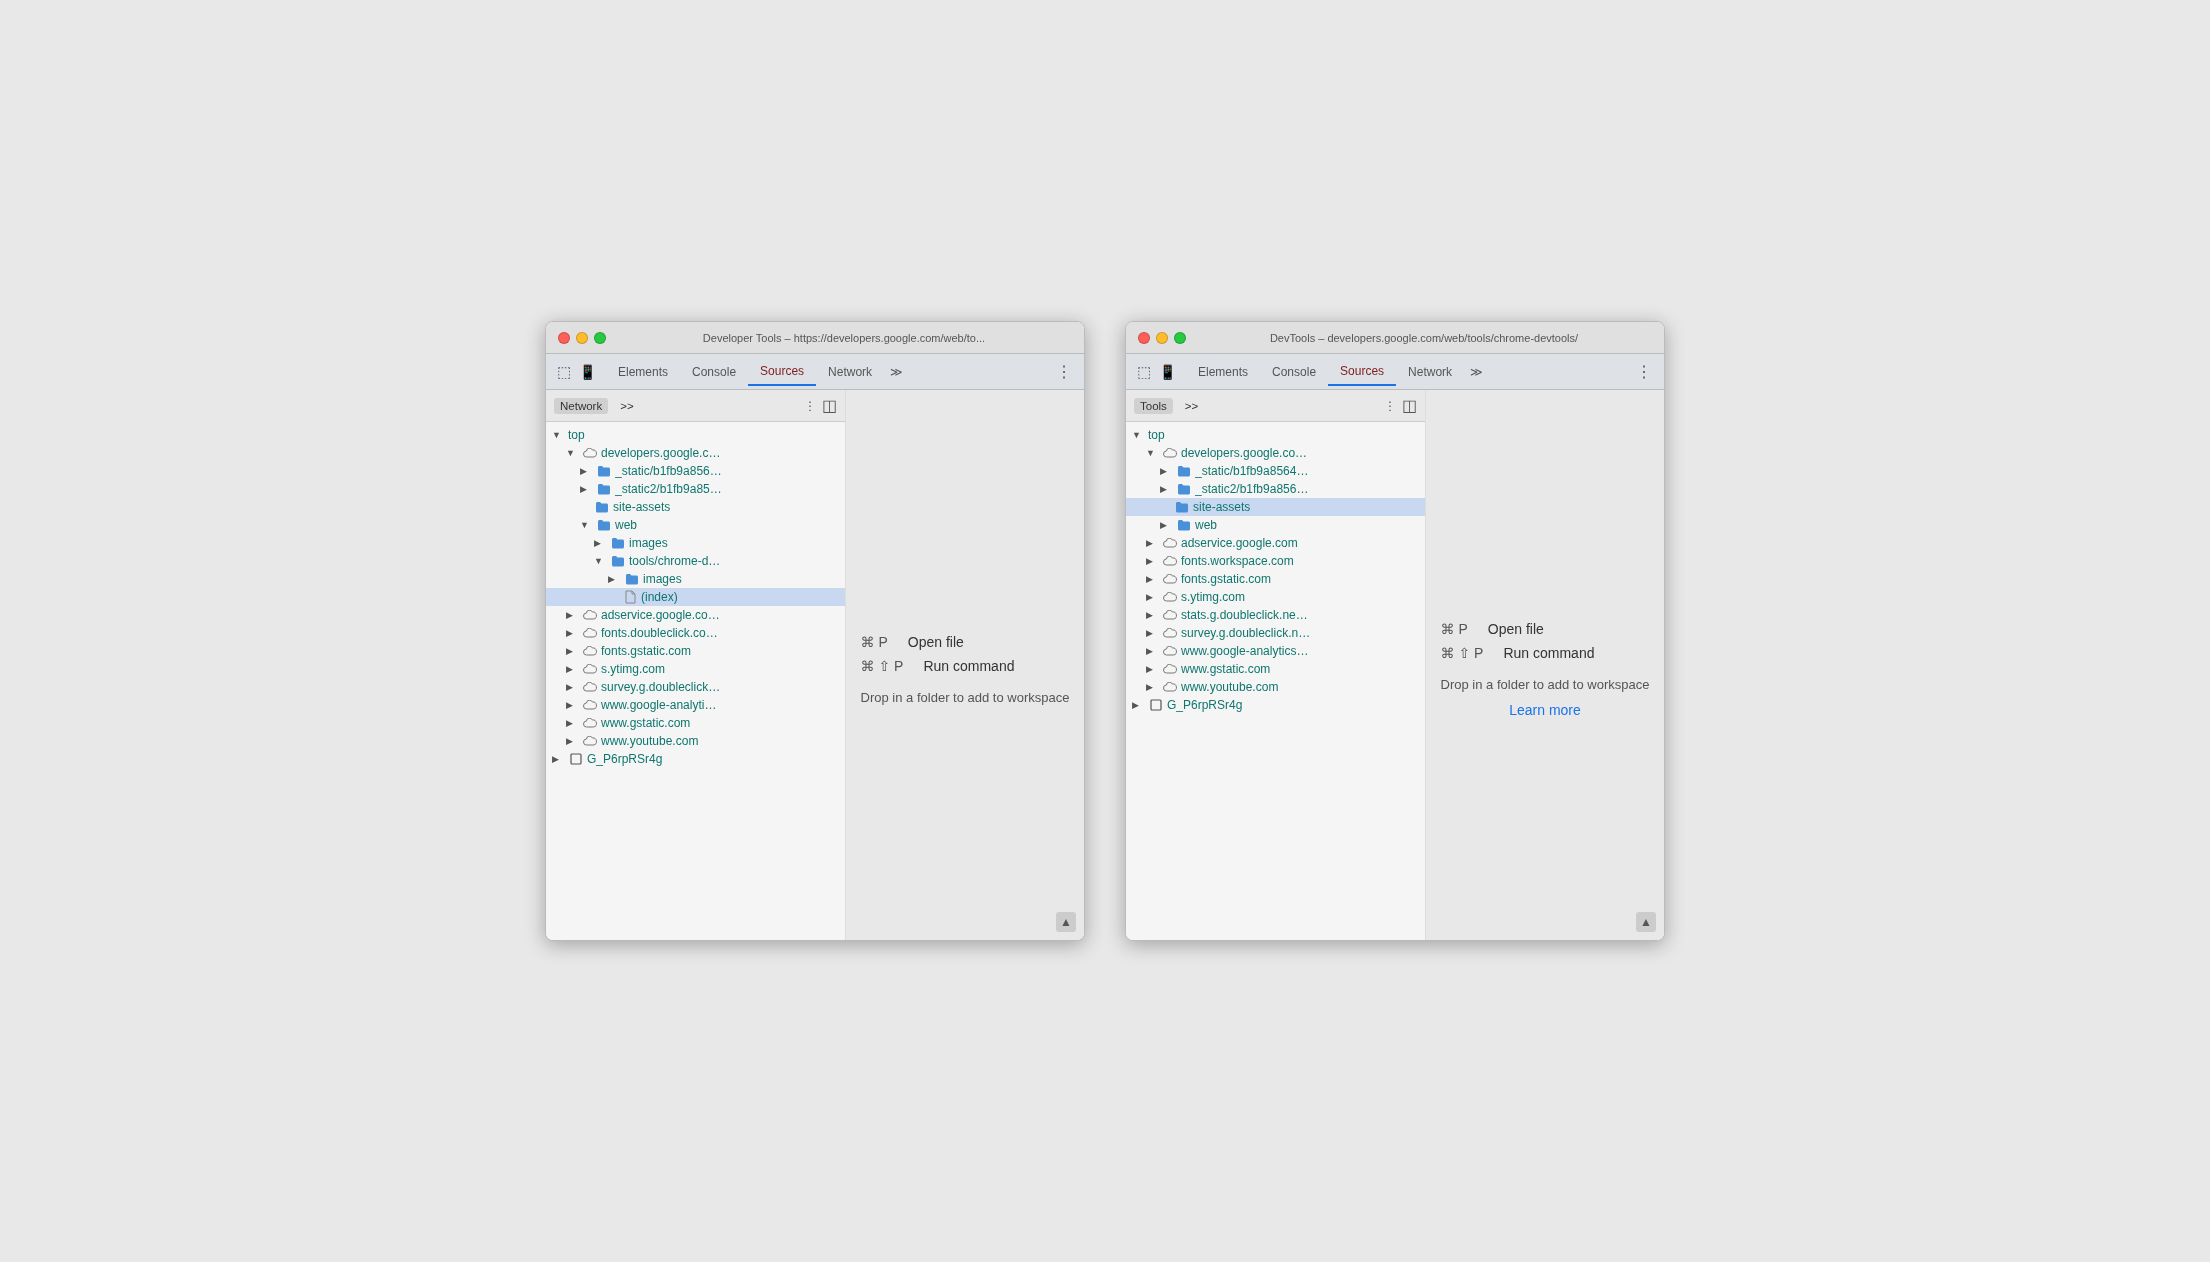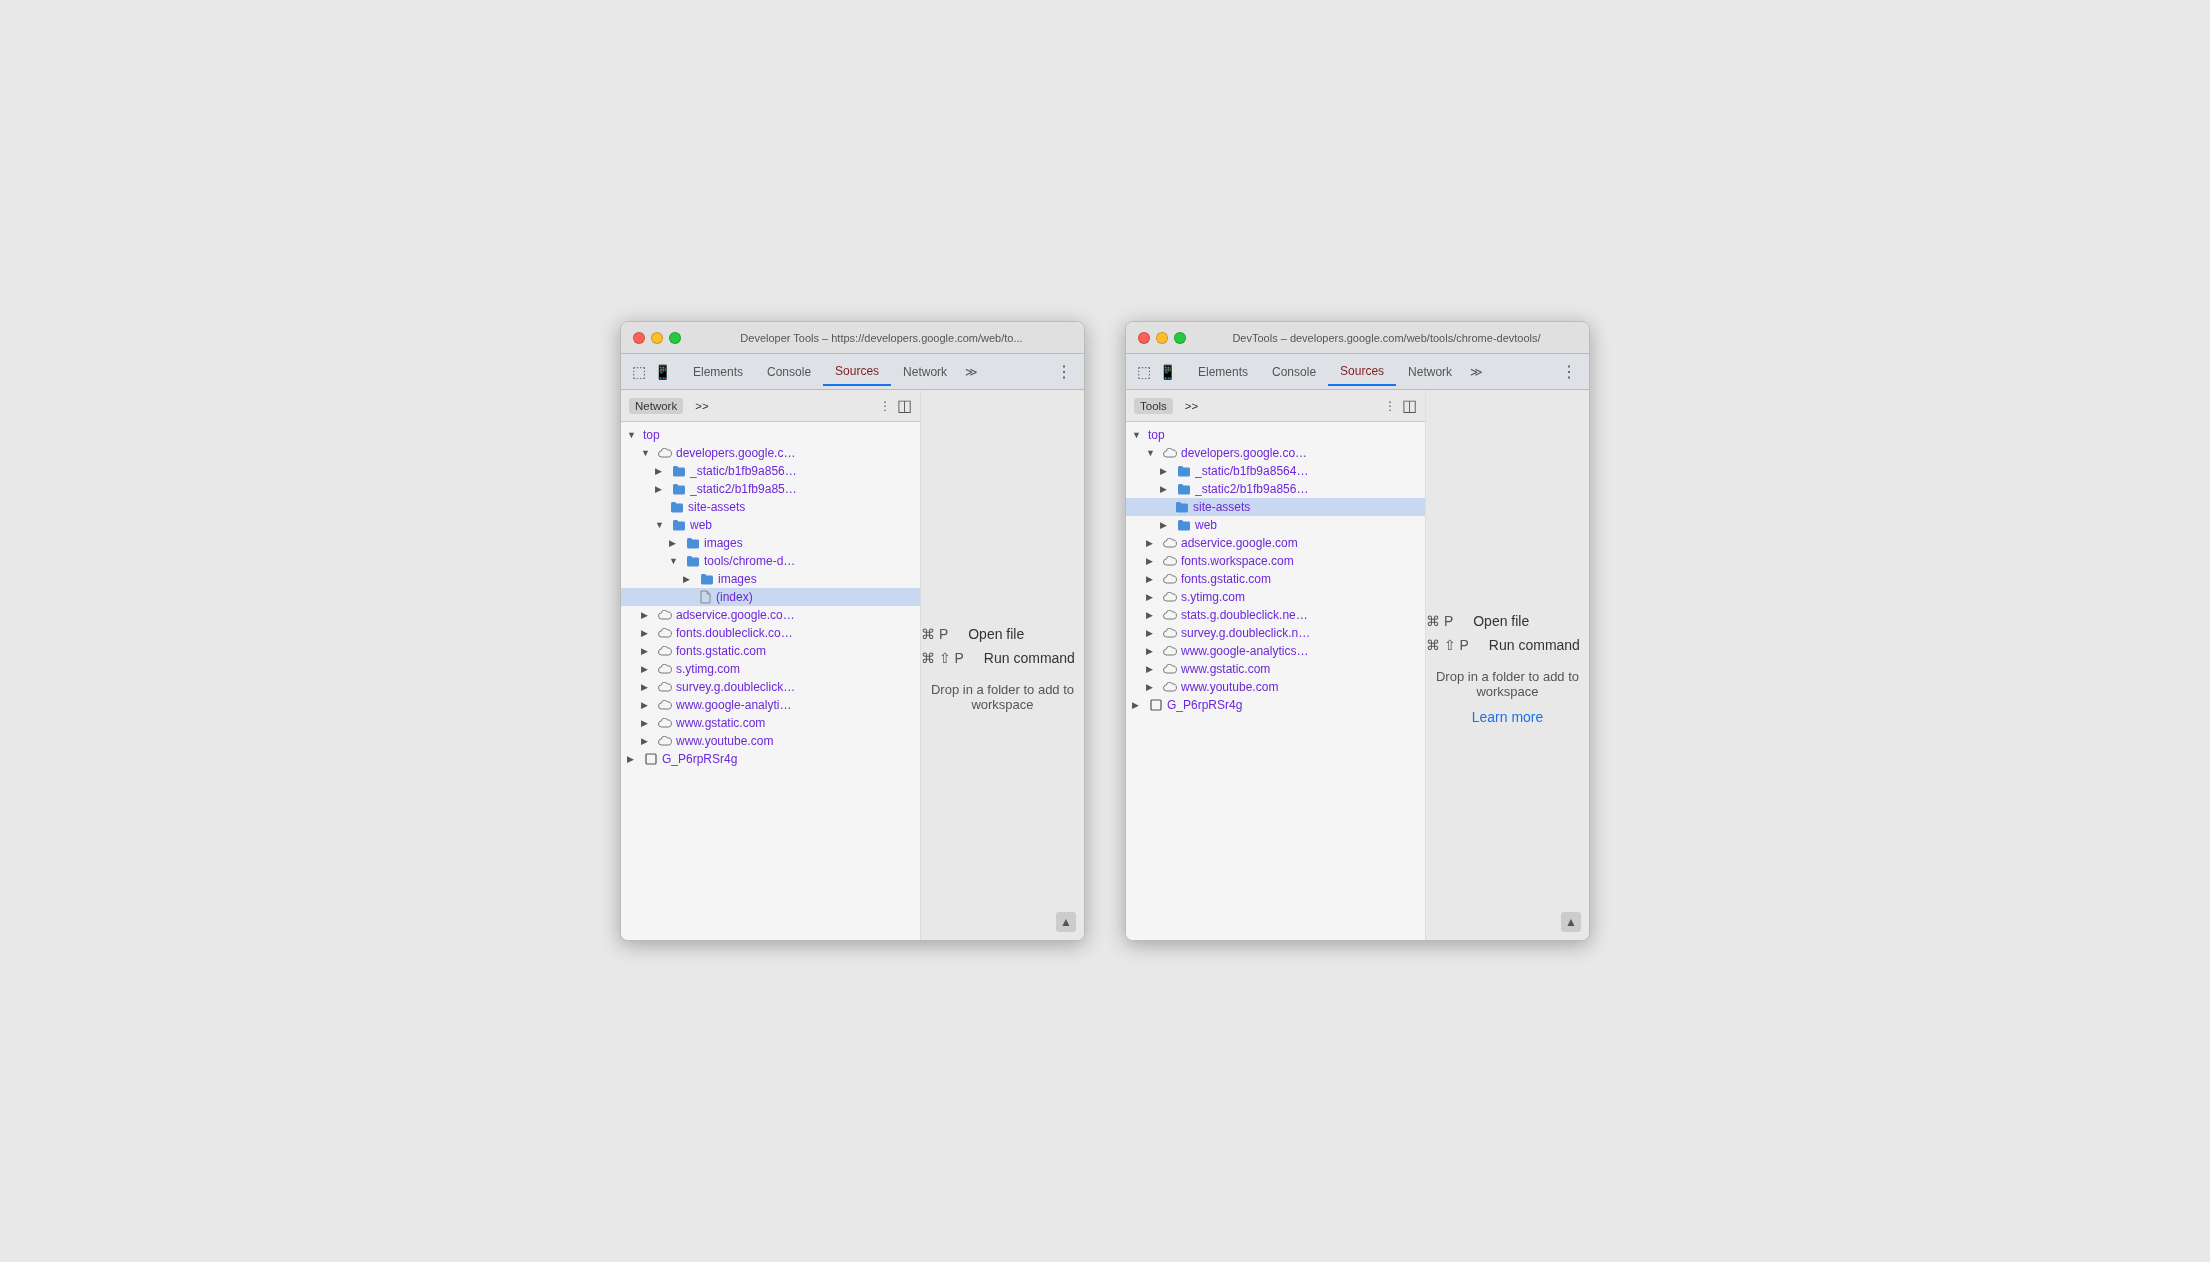--- a/index.html
+++ b/index.html
@@ -12,21 +12,21 @@
       min-height: 100vh;
       gap: 40px;
       padding: 60px 40px;
     }
 
     .devtools-window {
       background: #f5f5f5;
       border-radius: 8px;
       box-shadow: 0 4px 20px rgba(0,0,0,0.3);
       overflow: hidden;
-      width: 465px;
+      width: 540px;
       min-height: 620px;
       display: flex;
       flex-direction: column;
       border: 1px solid #bbb;
     }
 
     
     .title-bar {
       background: #e0e0e0;
       border-bottom: 1px solid #bbb;
@@ -220,21 +220,21 @@
       display: inline-flex;
       align-items: center;
       justify-content: center;
       flex-shrink: 0;
       font-size: 11px;
     }
 
     .tree-label {
       overflow: hidden;
       text-overflow: ellipsis;
-      color: #6d28d9;
+      color: #0f766e;
     }
 
     
     .editor-panel {
       flex: 1;
       background: #e8e8e8;
       display: flex;
       flex-direction: column;
       align-items: center;
       justify-content: center;

